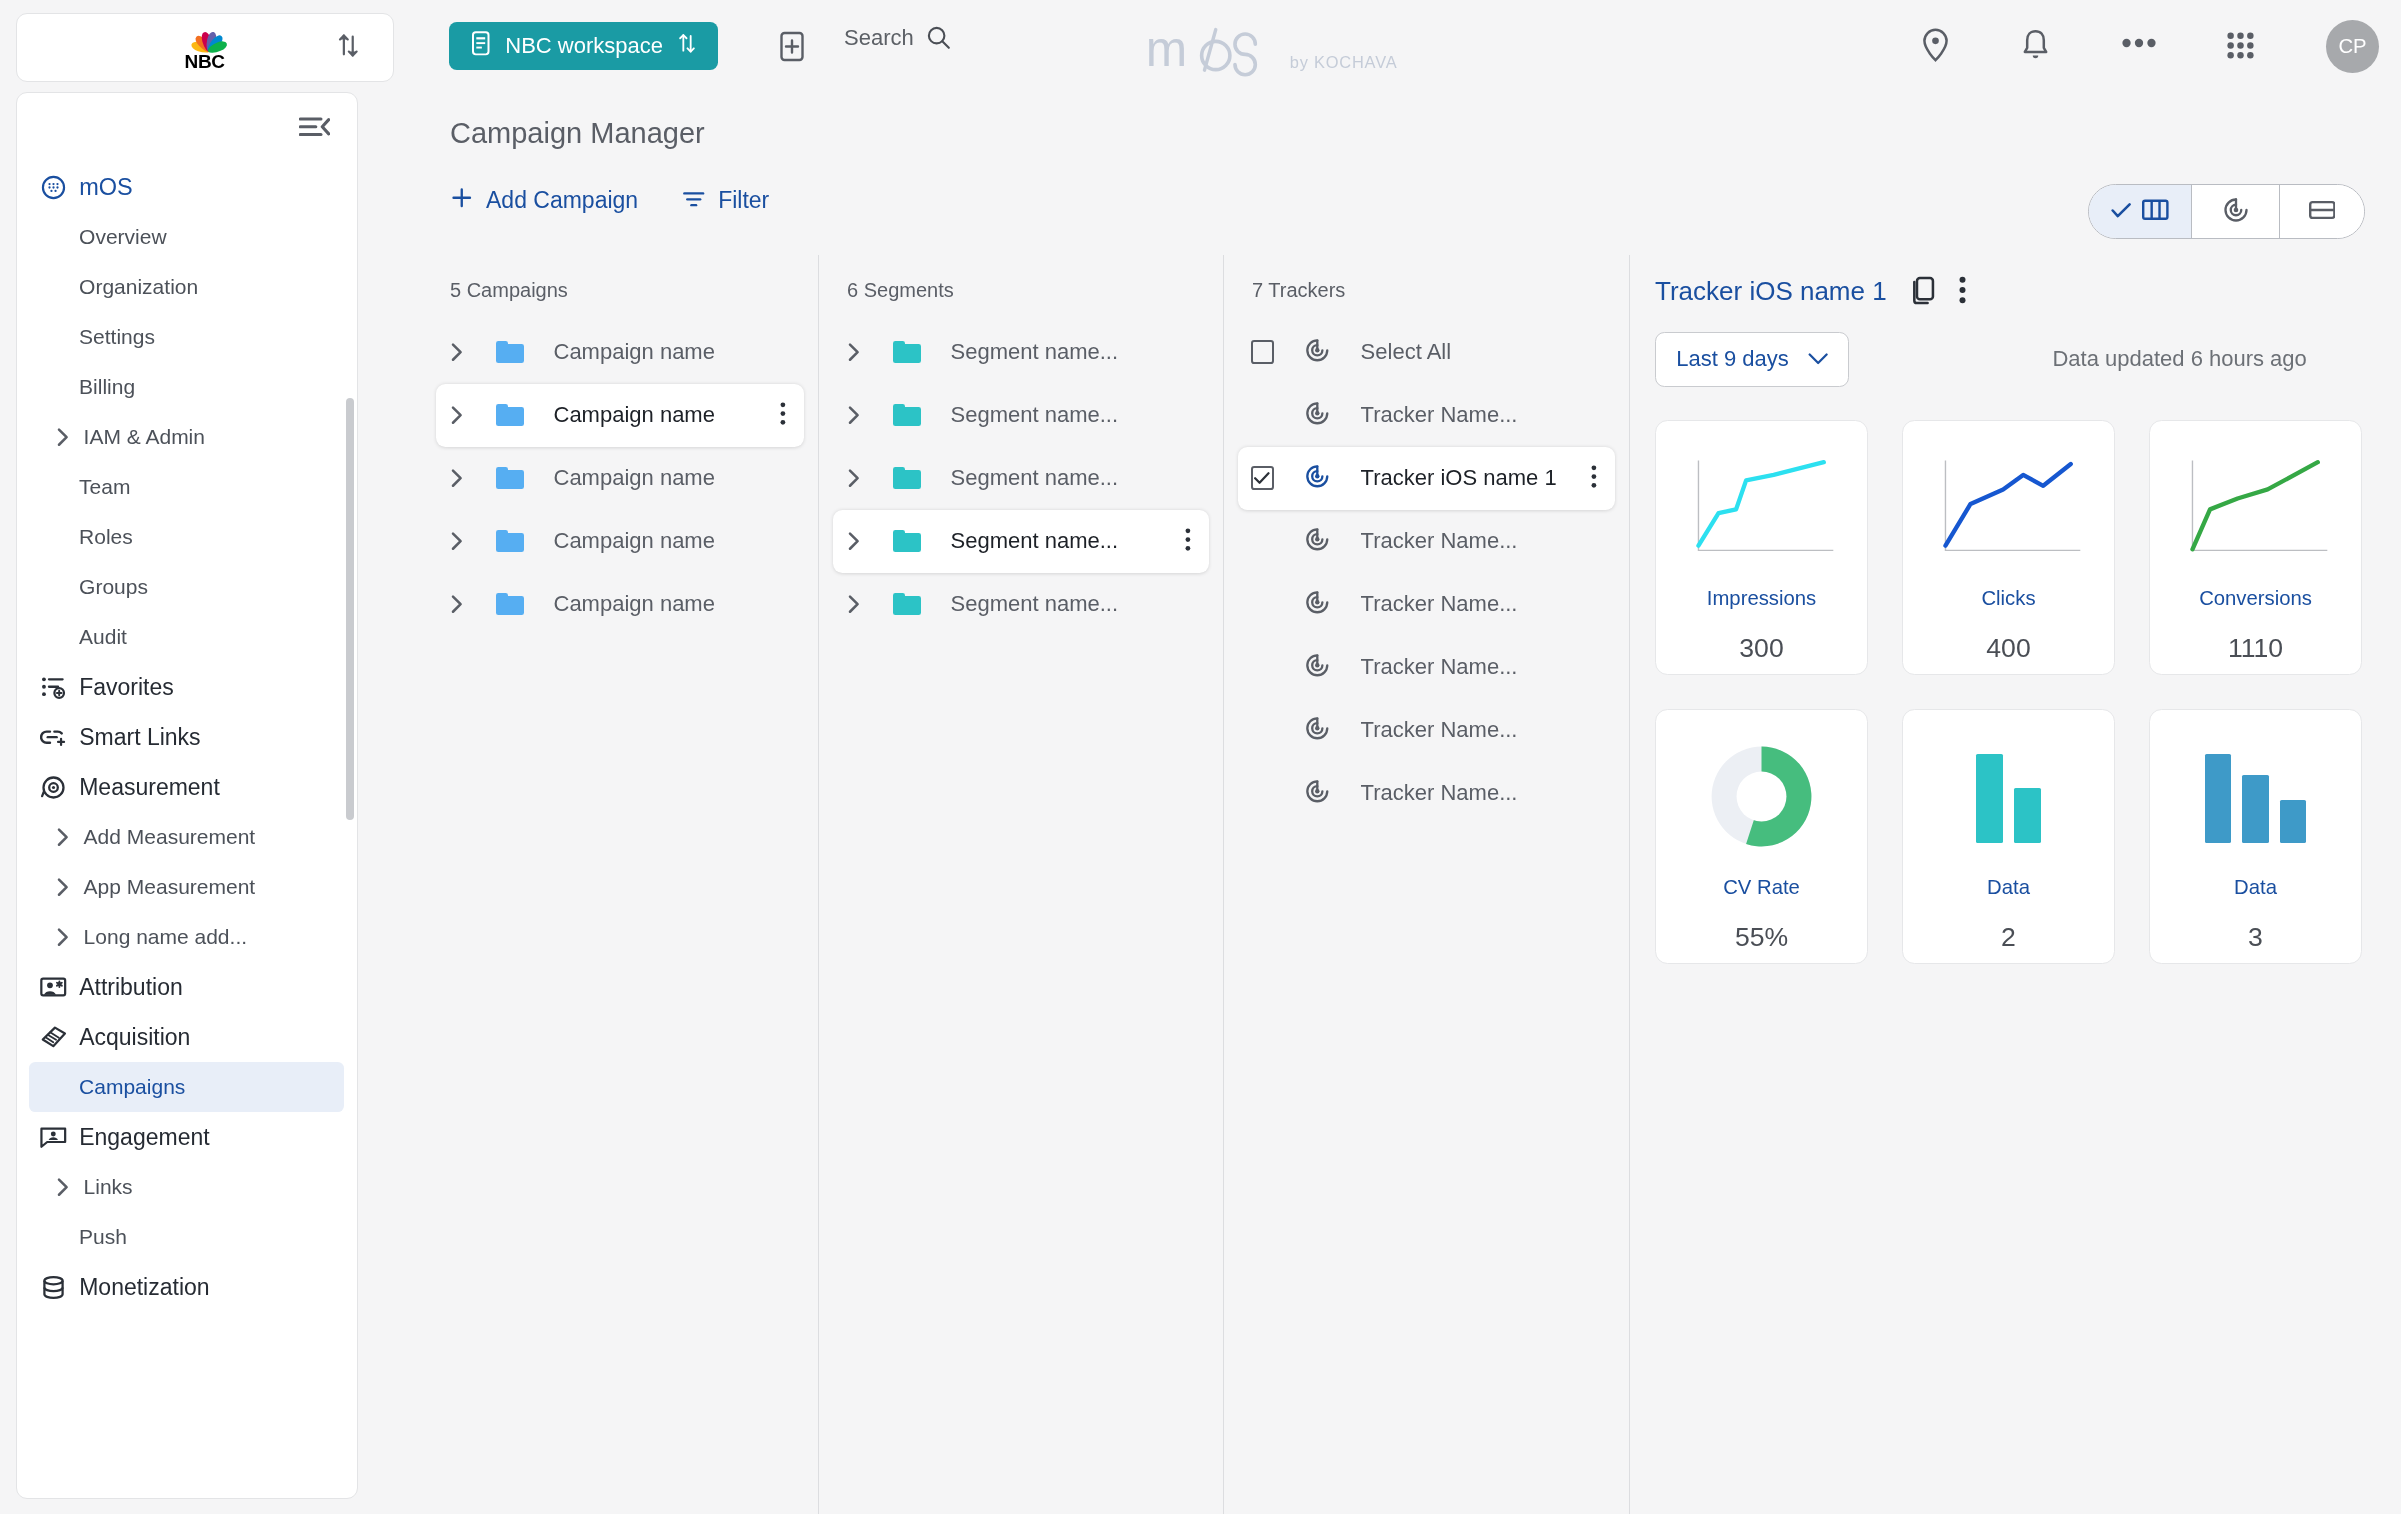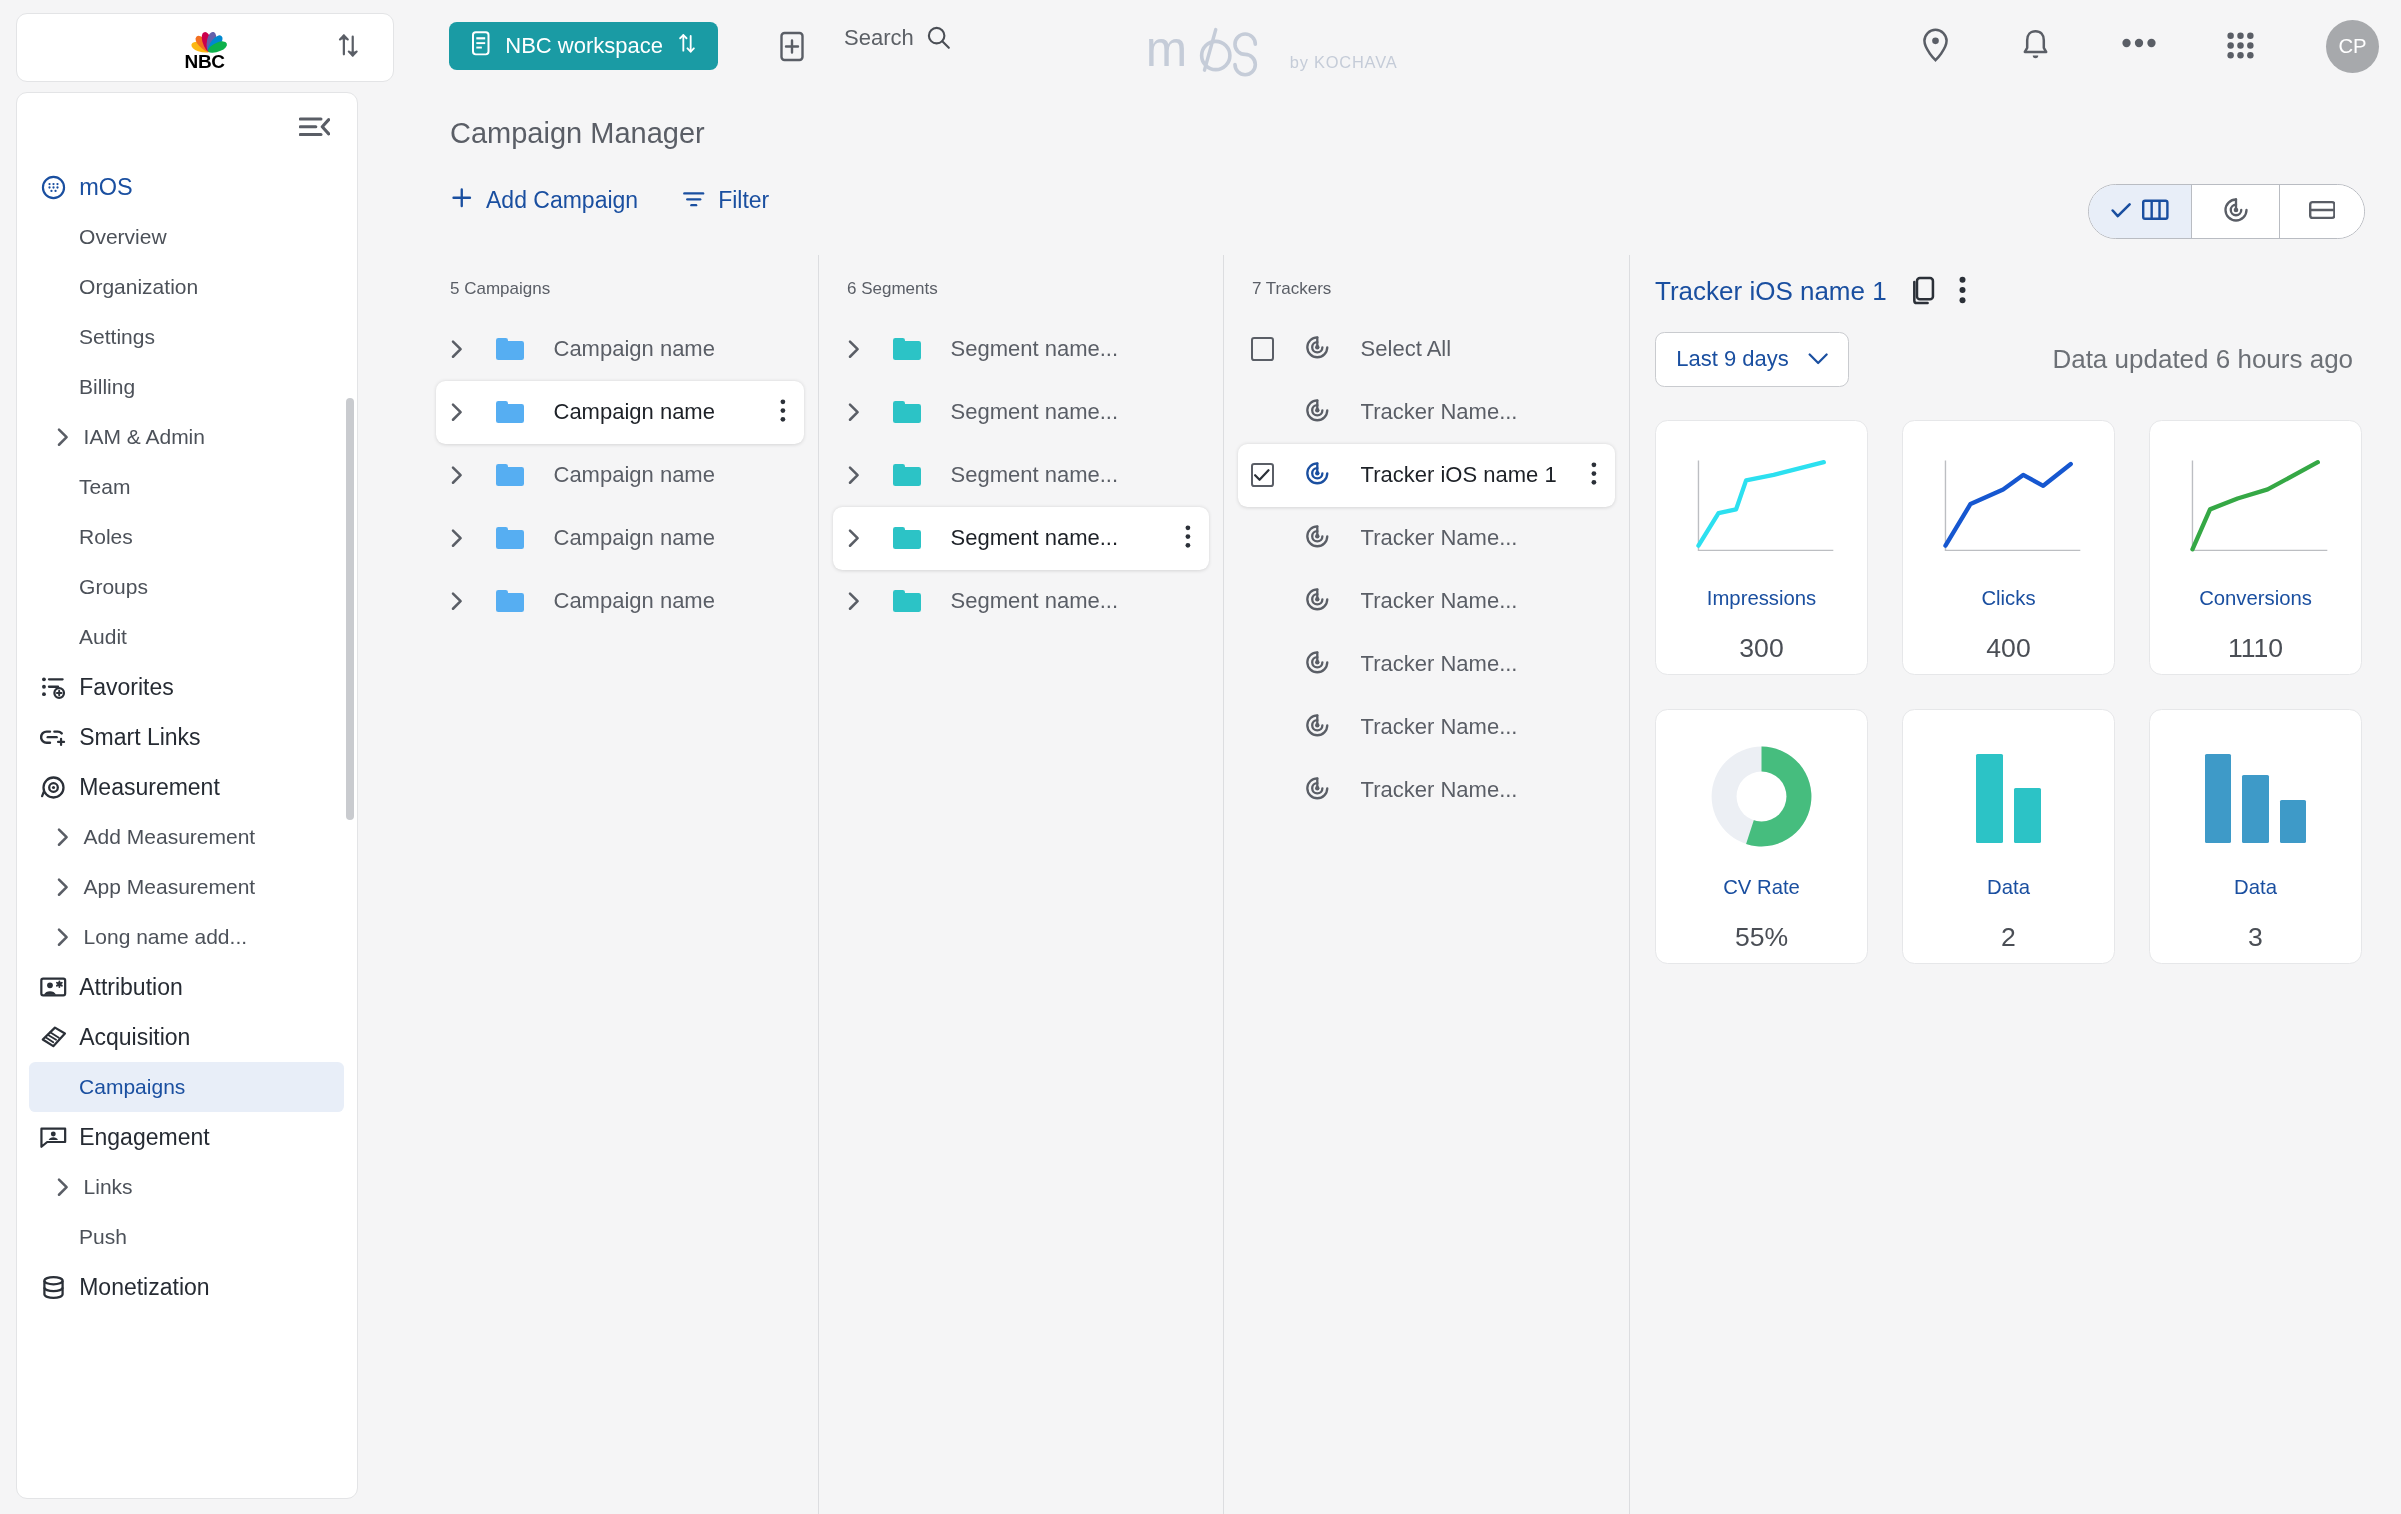--- a/index.html
+++ b/index.html
@@ -98,21 +98,21 @@
   .vt-seg:last-child { border-right: none; width: 84px; }
   .vt-seg.sel { background: #e8eef8; width: 103px; }
 
   
   .cols { position: absolute; left: 0; right: 0; top: 163px; bottom: 0; display: flex; }
   .col { position: relative; border-right: 0.8px solid #dcdde0; }
   .col.campaigns { width: 397px; }
   .col.segments  { width: 405px; }
   .col.trackers  { width: 406px; }
   .col.detail    { flex: 1; border-right: none; }
-  .col-head { font-size: 17px; color: #5a5e66; padding: 23.5px 0 0 28px; }
+  .col-head { font-size: 20px; color: #5a5e66; padding: 23.5px 0 0 28px; }
   .list { margin-top: 19px; }
   .row {
     display: flex; align-items: center; height: 63px; margin: 0 14px;
     border-radius: 9.4px; padding-left: 12.5px; cursor: pointer; gap: 30px; position: relative;
   }
   .row.sel { background: #fff; box-shadow: 0 0.8px 3.9px rgba(0,0,0,0.13); }
   .row-label { font-size: 22px; color: #5a5e66; }
   .row.sel .row-label { color: #1d2127; }
   .folder { width: 28px; height: 22px; flex: 0 0 28px; position: relative; }
   .folder::before {
@@ -128,21 +128,21 @@
   .cbox-spacer { width: 23.5px; flex: 0 0 23.5px; }
 
   
   .detail-head { display: flex; align-items: center; gap: 22px; padding: 20.3px 0 0 25px; }
   .detail-title { font-size: 26px; color: #1a4fa0; }
   .date-row { display: flex; align-items: center; padding: 23.5px 0 0 25px; }
   .date-pill {
     display: flex; align-items: center; gap: 19px; border: 0.8px solid #c9cbcf; border-radius: 9.4px;
     background: #fff; height: 55px; padding: 0 20.3px; color: #1a4fa0; font-size: 22px; cursor: pointer;
   }
-  .updated { margin-left: 203px; font-size: 26px; color: #6c7076; }
+  .updated { margin-left: 203px; font-size: 22px; color: #6c7076; }
 
   .cards { display: grid; grid-template-columns: repeat(3, 213px); gap: 34px; padding: 33px 0 0 25px; }
   .card {
     height: 255px; background: #fff; border: 0.8px solid #e6e7e9; border-radius: 12.5px;
     display: flex; flex-direction: column; align-items: center; justify-content: flex-start;
     padding-top: 12.5px; cursor: pointer;
   }
   .card-viz { height: 149px; display: flex; align-items: center; justify-content: center; width: 100%; }
   .card-label { font-size: 20.3px; color: #1a4fa0; margin-top: 4.7px; }
   .card-value { font-size: 26.6px; color: #4a4e55; margin-top: 23.5px; }

